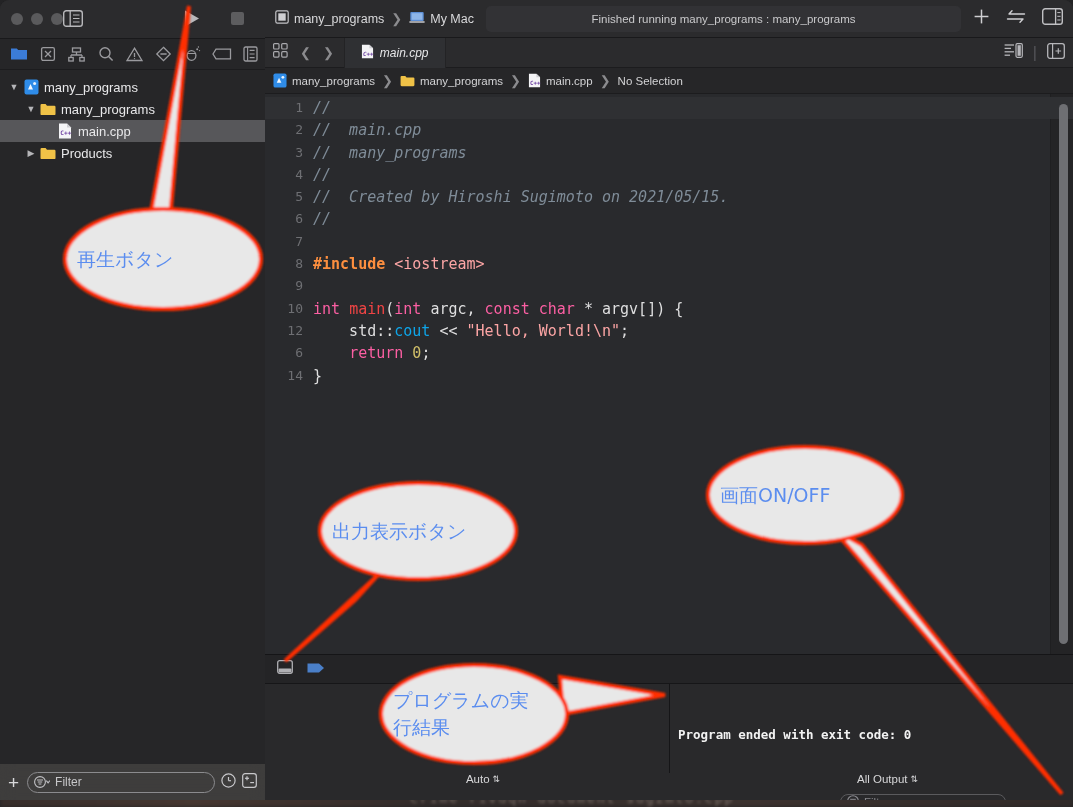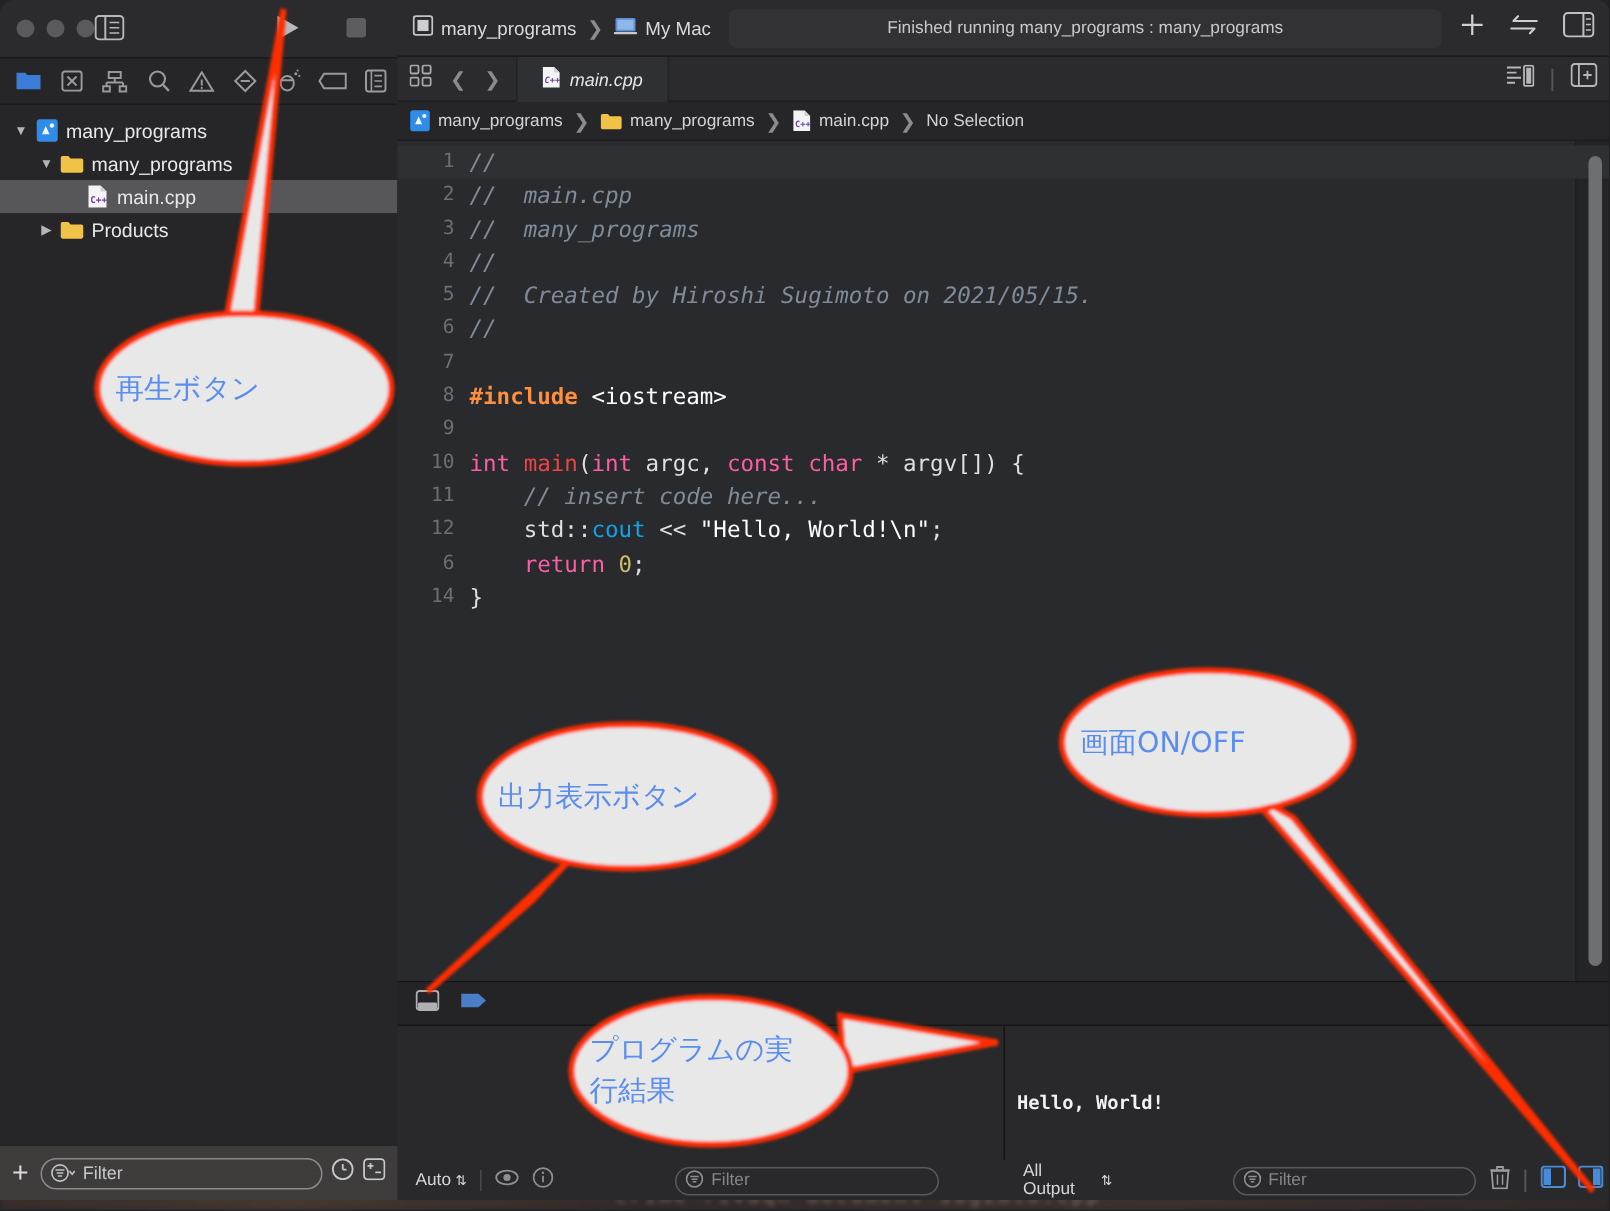--- a/index.html
+++ b/index.html
@@ -72,39 +72,39 @@
   
   .editor{position:absolute;left:0;top:94px;right:0;height:560px;background:#292a2d;overflow:hidden;}
   .codewrap{position:relative;font-family:"DejaVu Sans Mono",monospace;font-size:15px;line-height:22.3px;padding-top:3px;}
   .cline{display:flex;height:22.3px;white-space:pre;}
   .cline.hl{background:#2f3033;}
   .gut{width:48px;text-align:right;padding-right:10px;color:#6e6f73;flex:0 0 auto;font-size:13px;
     line-height:22.3px;box-sizing:border-box;}
   .code{flex:1;color:#e6e6e6;}
   .c-cmt{color:#7f8c98;font-style:italic;}
   .c-pre{color:#fd8f3f;font-weight:bold;}
-  .c-str{color:#ffffff;}
+  .c-str{color:#fca5a5;}
   .c-kw{color:#fc5fa3;}
   .c-fn{color:#ef4444;}
   .c-typ{color:#0ea5e9;}
   .c-num{color:#d0bf69;}
   .c-pl{color:#dfdfe0;}
   .scrollbar{position:absolute;right:5px;top:10px;width:9px;height:540px;background:#6e6f73;border-radius:5px;}
   .editor-rgutter{position:absolute;right:0;top:0;width:22px;height:560px;background:#242426;border-left:1px solid #1f1f21;}
 
   
   .debugarea{position:absolute;left:0;top:654px;right:0;height:146px;background:#242426;border-top:1px solid #151517;}
   .dbg-toolbar{height:28px;background:#242426;border-bottom:1px solid #161618;display:flex;align-items:center;padding-left:12px;gap:14px;}
   .dbg-body{position:absolute;top:29px;left:0;right:0;bottom:0;display:flex;}
   .dbg-vars{width:404px;background:#29292b;border-right:1px solid #151517;position:relative;}
   .dbg-console{flex:1;background:#29292b;position:relative;}
   .console-text{padding:8px 0 0 8px;font-family:"DejaVu Sans Mono",monospace;font-size:12.5px;
     color:#f2f2f2;line-height:17px;font-weight:bold;white-space:pre;}
-  .dbg-bottombar{position:absolute;left:4px;bottom:0;width:100%;height:28px;display:flex;align-items:center;
-    padding:0 8px;box-sizing:border-box;background:#29292b;gap:9px;}
+  .dbg-bottombar{position:absolute;left:16px;bottom:0;width:100%;height:28px;display:flex;align-items:center;
+    padding:0 8px;box-sizing:border-box;background:#29292b;gap:9px;flex-direction:column;}
   .popupsel{font-size:11.5px;color:#d7d7d9;display:flex;align-items:center;gap:3px;}
   .vsep{width:1px;height:14px;background:#4a4a4d;}
   .cfilter{height:19px;border:1px solid #5a5a5d;border-radius:10px;display:flex;align-items:center;
     padding:0 6px;box-sizing:border-box;color:#85858a;font-size:11.5px;gap:5px;}
 
   
   .overlay{position:absolute;left:0;top:0;width:1073px;height:807px;pointer-events:none;}
   .bubble-txt{position:absolute;color:#5b8def;font-size:19px;font-family:"DejaVu Sans",sans-serif;
     white-space:pre;line-height:27px;}
 </style>
@@ -421,21 +421,20 @@
             <div class="cline hl"><div class="gut">1</div><div class="code"><span class="c-cmt">//</span></div></div>
             <div class="cline"><div class="gut">2</div><div class="code"><span class="c-cmt">//  main.cpp</span></div></div>
             <div class="cline"><div class="gut">3</div><div class="code"><span class="c-cmt">//  many_programs</span></div></div>
             <div class="cline"><div class="gut">4</div><div class="code"><span class="c-cmt">//</span></div></div>
             <div class="cline"><div class="gut">5</div><div class="code"><span class="c-cmt">//  Created by Hiroshi Sugimoto on 2021/05/15.</span></div></div>
             <div class="cline"><div class="gut">6</div><div class="code"><span class="c-cmt">//</span></div></div>
             <div class="cline"><div class="gut">7</div><div class="code"></div></div>
             <div class="cline"><div class="gut">8</div><div class="code"><span class="c-pre">#include </span><span class="c-str">&lt;iostream&gt;</span></div></div>
             <div class="cline"><div class="gut">9</div><div class="code"></div></div>
             <div class="cline"><div class="gut">10</div><div class="code"><span class="c-kw">int</span><span class="c-pl"> </span><span class="c-fn">main</span><span class="c-pl">(</span><span class="c-kw">int</span><span class="c-pl"> argc, </span><span class="c-kw">const</span><span class="c-pl"> </span><span class="c-kw">char</span><span class="c-pl"> * argv[]) {</span></div></div>
-            <div class="cline"><div class="gut">11</div><div class="code"><span class="c-cmt">    // insert code here...</span></div></div>
             <div class="cline"><div class="gut">12</div><div class="code"><span class="c-pl">    std::</span><span class="c-typ">cout</span><span class="c-pl"> &lt;&lt; </span><span class="c-str">"Hello, World!\n"</span><span class="c-pl">;</span></div></div>
             <div class="cline"><div class="gut">6</div><div class="code"><span class="c-pl">    </span><span class="c-kw">return</span><span class="c-pl"> </span><span class="c-num">0</span><span class="c-pl">;</span></div></div>
             <div class="cline"><div class="gut">14</div><div class="code"><span class="c-pl">}</span></div></div>
           </div>
         <div class="scrollbar"></div>
       </div>
 
       <div class="debugarea">
         <div class="dbg-toolbar">
           <span>
@@ -481,21 +480,20 @@
                       <line x1="4.8" y1="7.9" x2="7.2" y2="7.9" stroke="#8d8d92" stroke-width="1"></line>
                     </svg>
                 </span>
                 <span>Filter</span>
               </span>
             </div>
           </div>
 
           <div class="dbg-console">
             <div class="console-text">
-              <div>Hello, World!</div>
               <div>Program ended with exit code: 0</div>
             </div>
             <div class="dbg-bottombar">
               <span class="popupsel">
                 <span>All Output</span>
                 <span style="font-size:9px;line-height:1;">⇅</span>
               </span>
               <span class="cfilter" style="width:166px;margin-left:71px;">
                 <span>
                   <svg width="12" height="12" viewBox="0 0 12 12">

